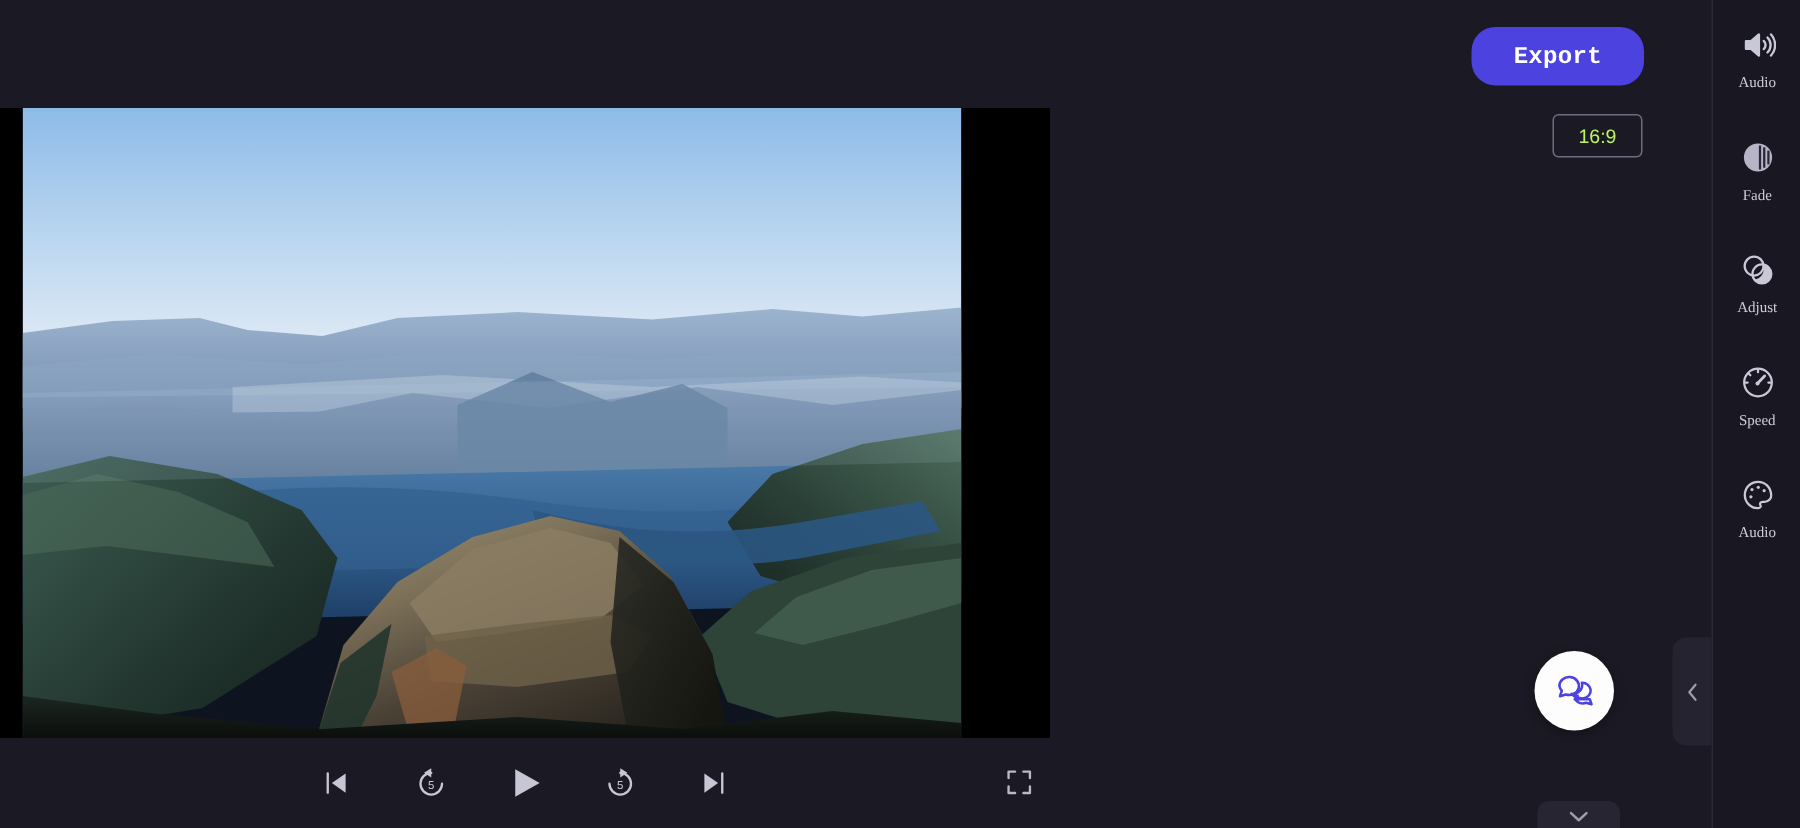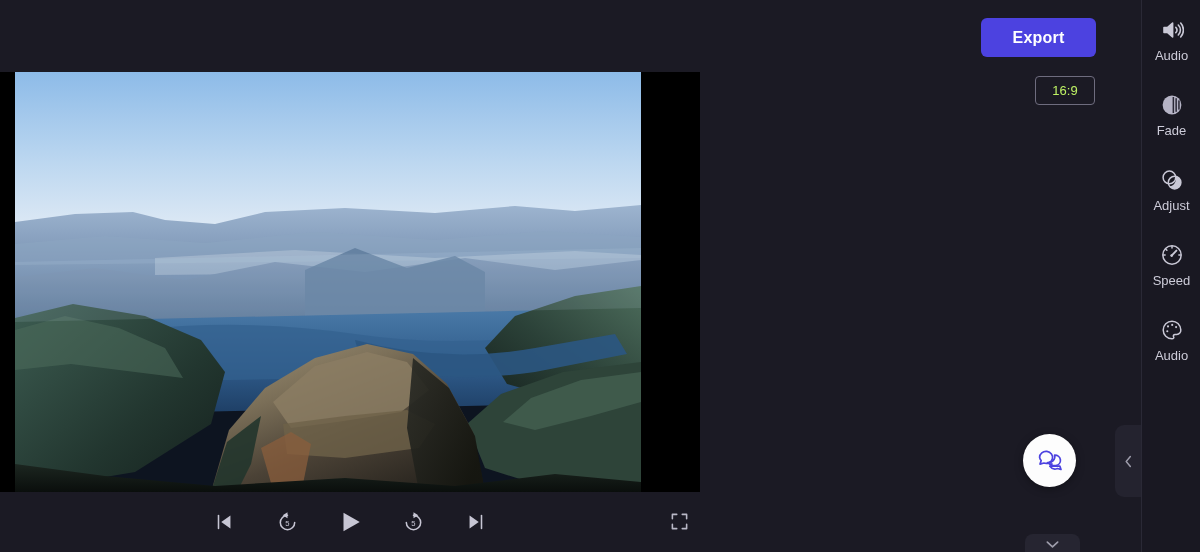--- a/index.html
+++ b/index.html
@@ -38,25 +38,25 @@
   }
 
   .export-button {
     position: absolute;
     left: 981px;
     top: 18px;
     width: 115px;
     height: 39px;
     background: #4c42e0;
     border: none;
-    border-radius: 6px;
+    border-radius: 16px;
     color: #ffffff;
     font-size: 16px;
     font-weight: bold;
-    font-family: Liberation Sans, sans-serif;
+    font-family: Liberation Mono, monospace;
     letter-spacing: 0.2px;
     cursor: pointer;
     display: flex;
     align-items: center;
     justify-content: center;
   }
 
   
   .aspect-chip {
     position: absolute;
@@ -227,25 +227,25 @@
     height: 26px;
     display: flex;
     align-items: center;
     justify-content: center;
     color: #c9c8d6;
   }
   .side-icon svg { display: block; }
 
   .side-label {
     margin-top: 6px;
-    font-size: 13px;
+    font-size: 10px;
     line-height: 13px;
     color: #cdccd9;
     text-align: center;
-    font-family: Liberation Sans, sans-serif;
+    font-family: Liberation Serif, serif;
     white-space: pre-line;
   }
 </style>
 </head>
 <body>
 
 <div id="app">
 
   <div class="editor-area">
 

